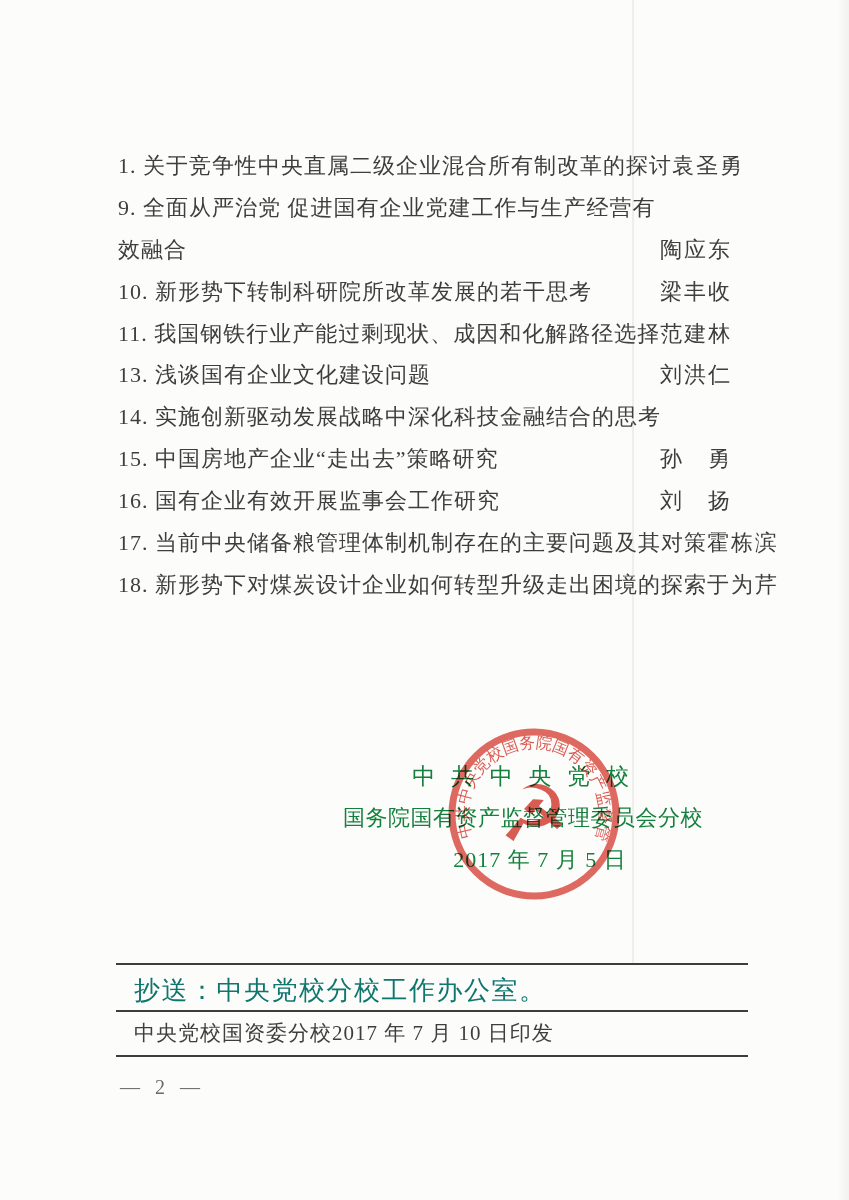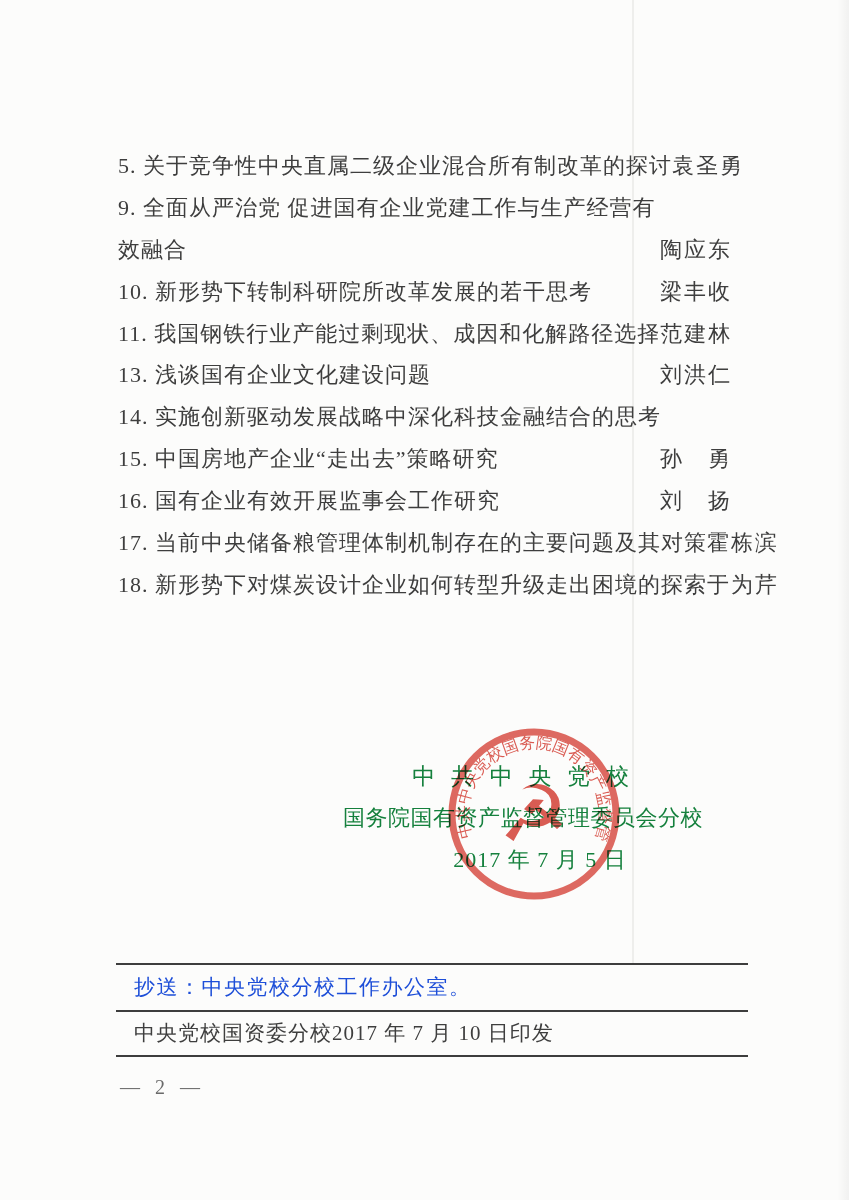--- a/index.html
+++ b/index.html
@@ -30,36 +30,36 @@
   .sig .l2{font-size:22px;letter-spacing:0.5px;line-height:26px;margin-bottom:16px;}
   .sig .l3{font-size:22px;letter-spacing:1px;line-height:26px;position:relative;left:17px;}
   
   .seal{position:absolute;left:444px;top:724px;width:180px;height:180px;
     mix-blend-mode:multiply;opacity:0.88;}
   
   .hr{position:absolute;left:116px;width:632px;height:2px;background:#3d3d3d;}
   .hr1{top:963px;}
   .hr2{top:1010px;}
   .hr3{top:1055px;}
-  .cc{position:absolute;left:134px;top:973px;font-size:21px;letter-spacing:1.5px;color:#1d4ed8;}
+  .cc{position:absolute;left:134px;top:973px;font-size:26px;letter-spacing:1.5px;color:#0f766e;}
   .imprint{position:absolute;left:134px;top:1019px;width:611px;
     display:flex;justify-content:flex-start;font-size:21px;letter-spacing:1px;color:#3e3e3e;}
   .pageno{position:absolute;left:120px;top:1076px;font-size:20px;letter-spacing:5px;color:#6a6a6a;}
 </style>
 </head>
 <body>
 
 <div class="page">
 
   <div class="scan-vline"></div>
   <div class="scan-edge"></div>
 
   <div class="toc">
     <div class="row">
-      <span class="t">5. 关于竞争性中央直属二级企业混合所有制改革的探讨</span>
+      <span class="t">1. 关于竞争性中央直属二级企业混合所有制改革的探讨</span>
       <span class="a">袁圣勇</span>
     </div>
     <div class="row">
       <span class="t">9. 全面从严治党 促进国有企业党建工作与生产经营有</span>
       <span class="a"></span>
     </div>
     <div class="row">
       <span class="t">效融合</span>
       <span class="a">陶应东</span>
     </div>

